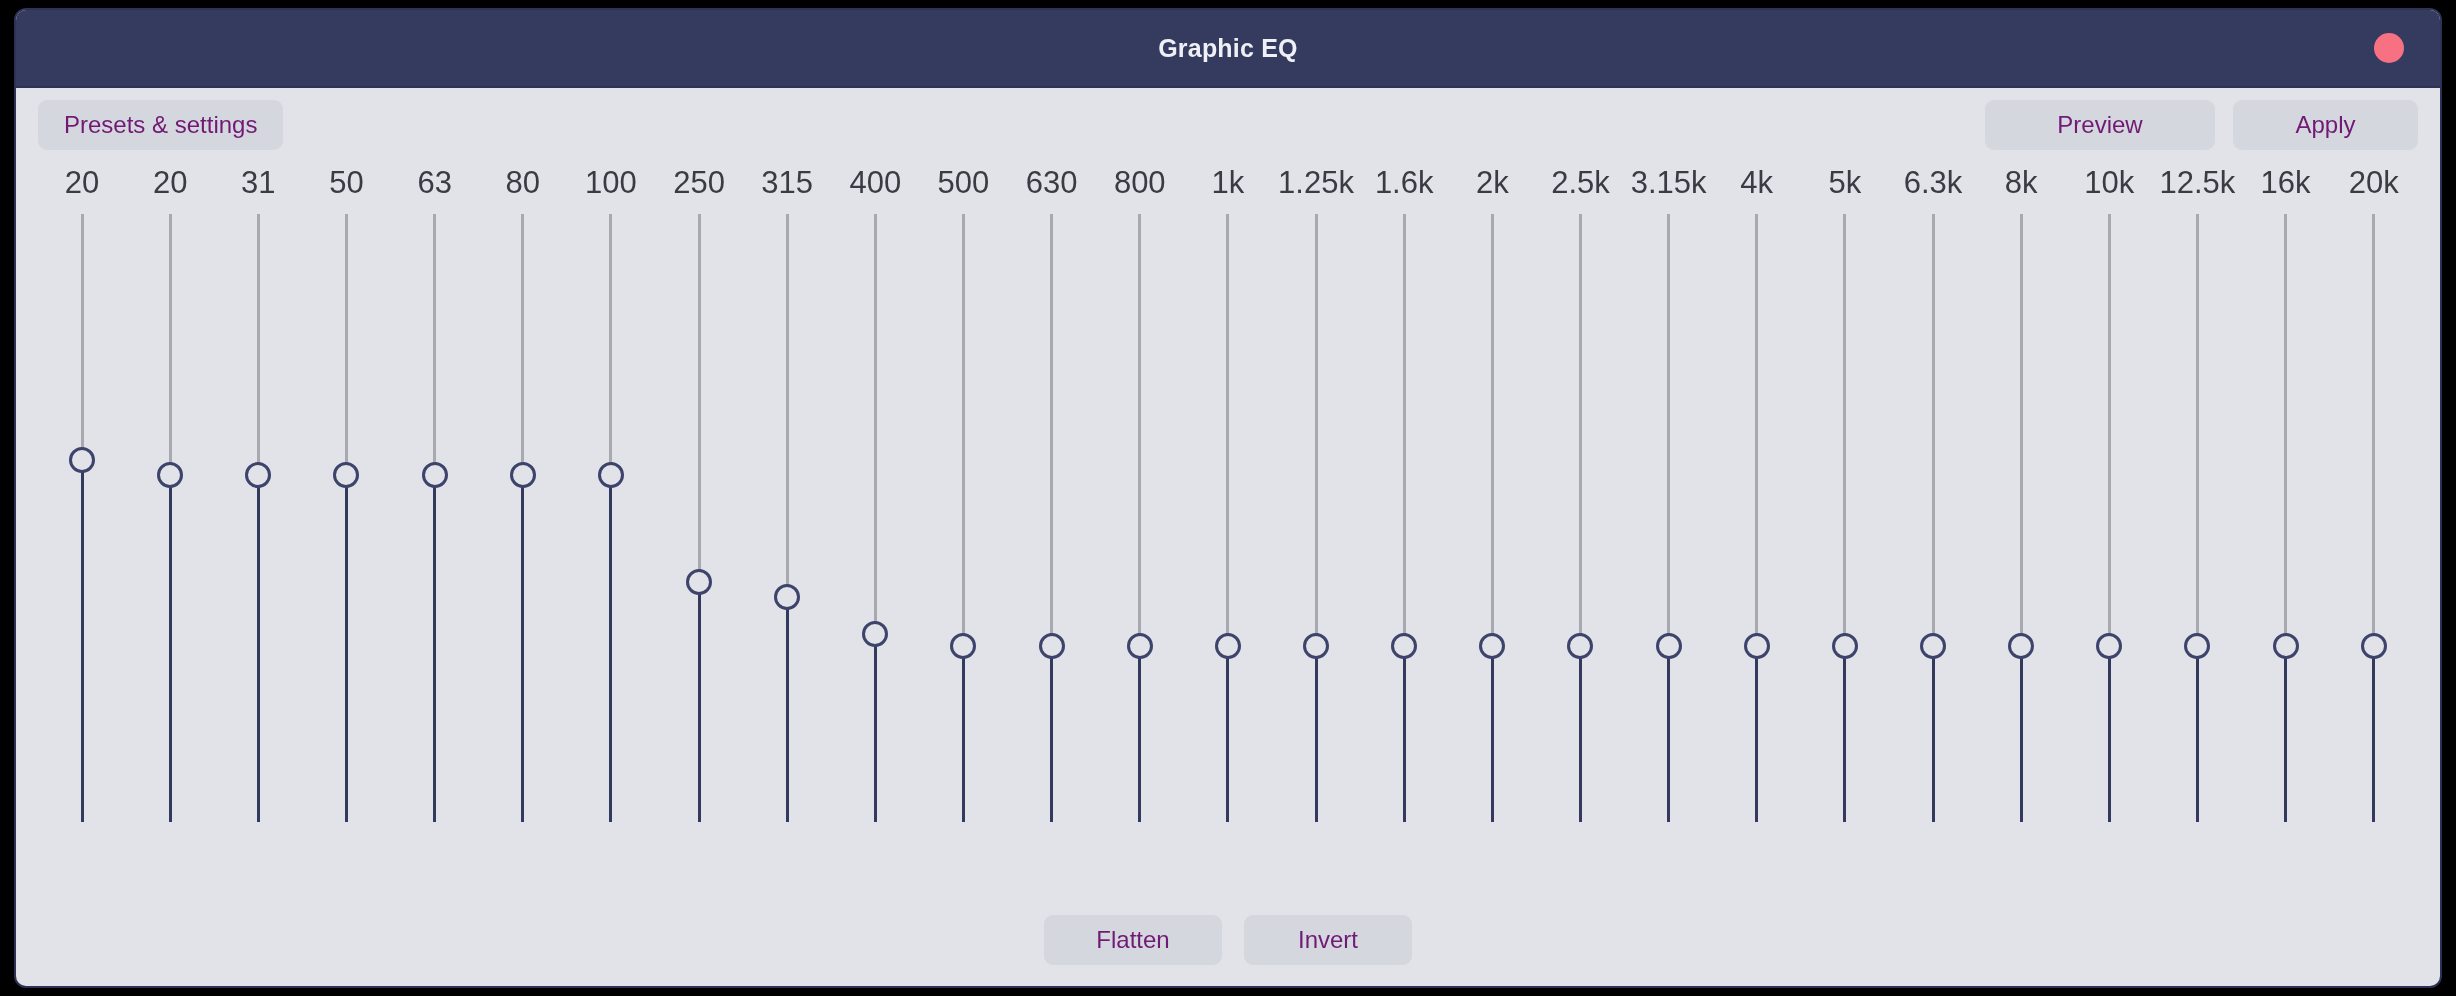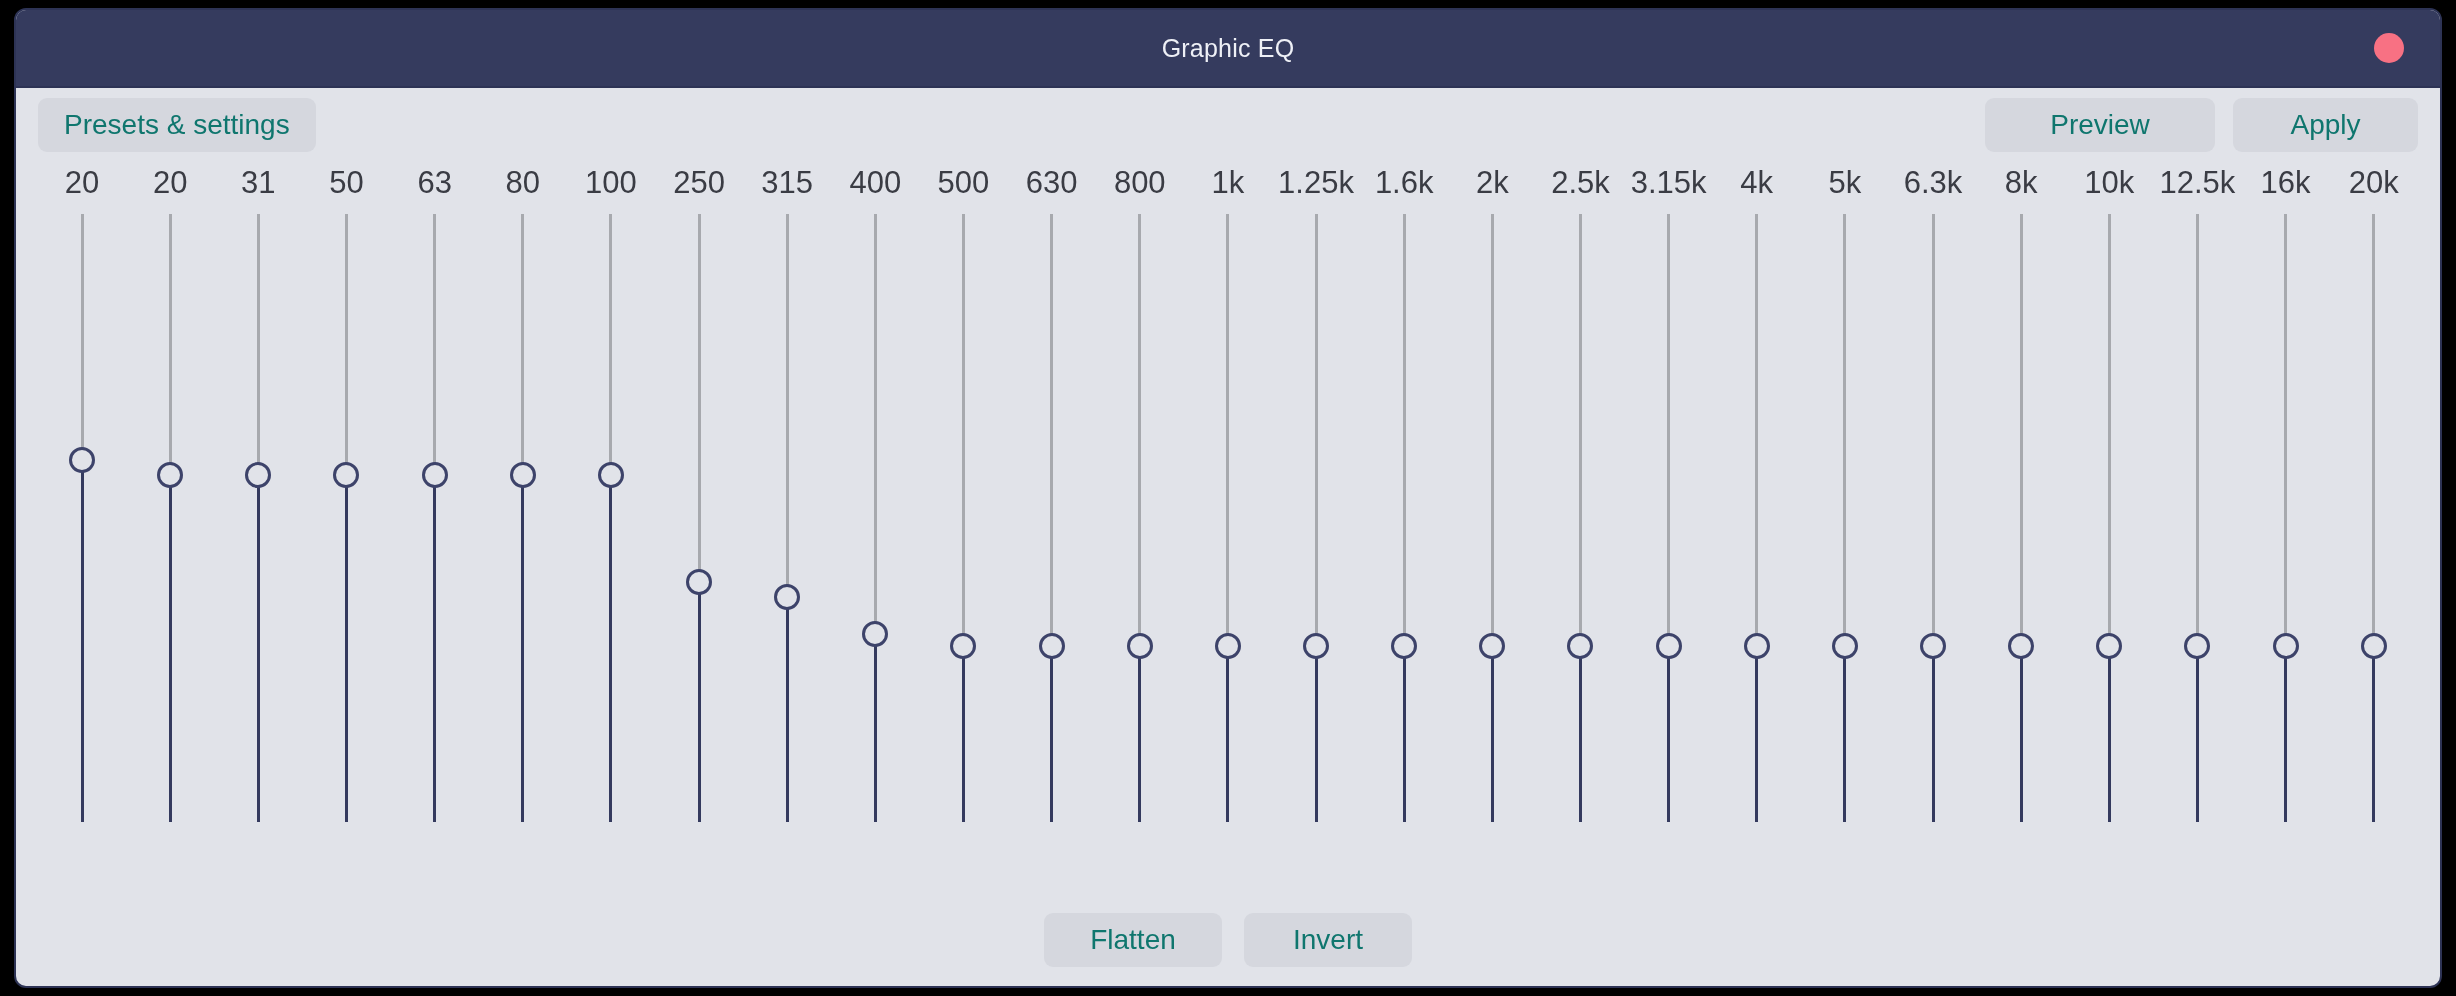--- a/index.html
+++ b/index.html
@@ -30,21 +30,21 @@
     flex: 0 0 78px;
     background: #353b5e;
     display: flex;
     align-items: center;
     justify-content: center;
     border-bottom: 2px solid #2d3355;
   }
   #window-title {
     color: #eef0f6;
     font-size: 25px;
-    font-weight: normal;
+    font-weight: bold;
     letter-spacing: .2px;
   }
   #close-dot {
     position: absolute;
     right: 36px;
     top: 50%;
     transform: translateY(-50%);
     width: 30px;
     height: 30px;
     border-radius: 50%;
@@ -56,23 +56,23 @@
     flex: 0 0 74px;
     display: flex;
     align-items: center;
     padding: 0 22px;
     position: relative;
   }
   .btn {
     background: #d5d7de;
     border: none;
     border-radius: 9px;
-    color: #0f766e;
+    color: #701a75;
     font-family: "Liberation Sans", sans-serif;
-    font-size: 28px;
+    font-size: 24px;
     padding: 13px 26px;
     cursor: pointer;
     line-height: 1;
     white-space: nowrap;
   }
   #toolbar-right {
     margin-left: auto;
     display: flex;
     gap: 18px;
   }

